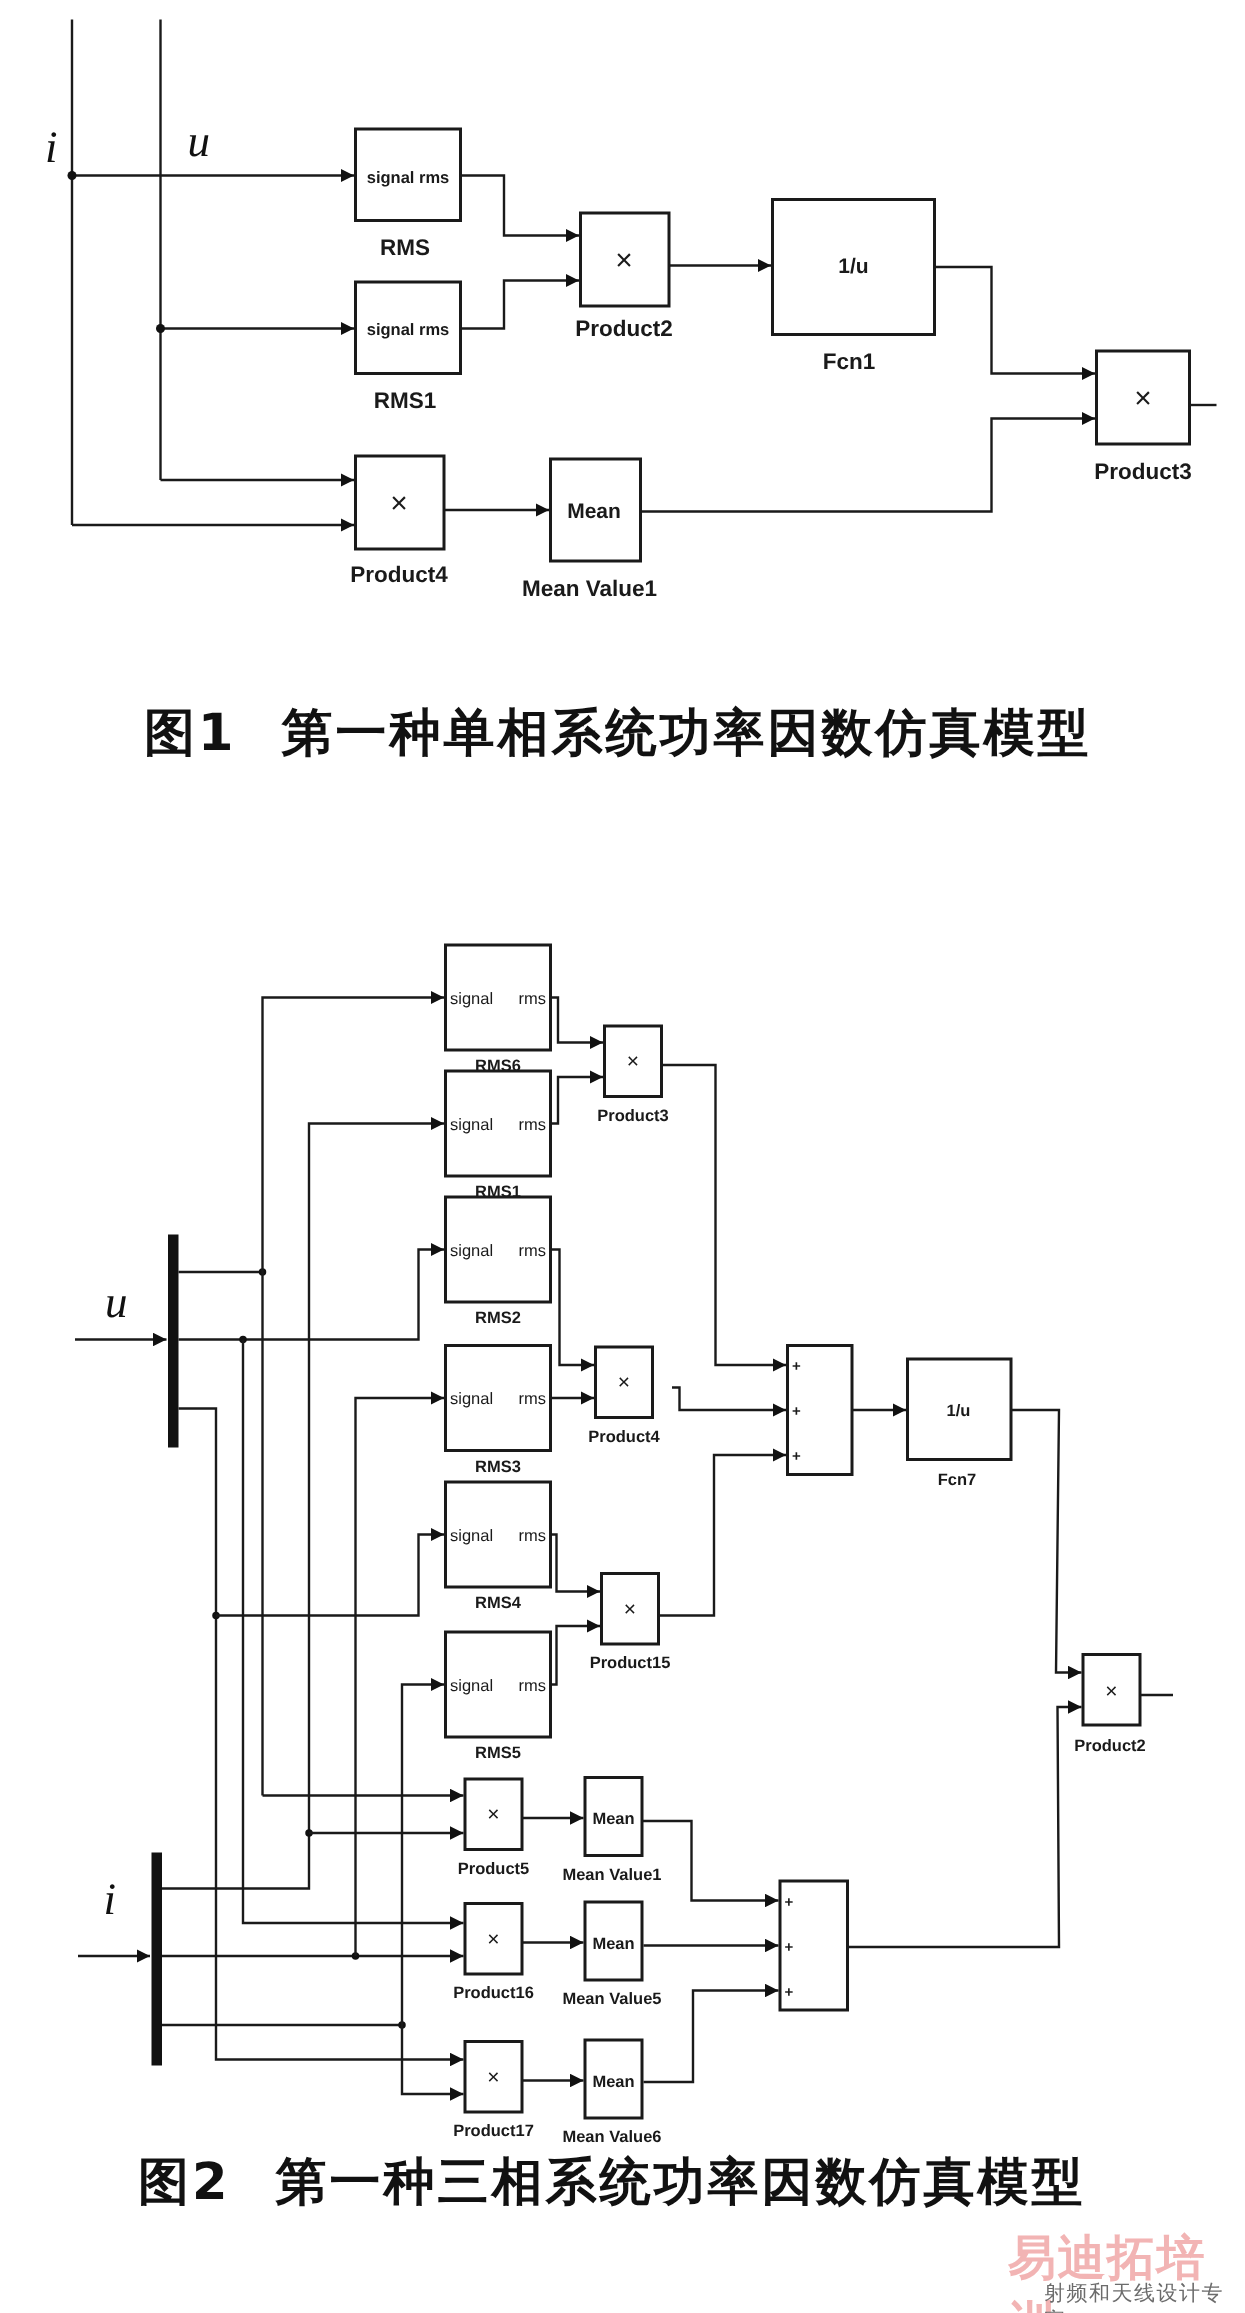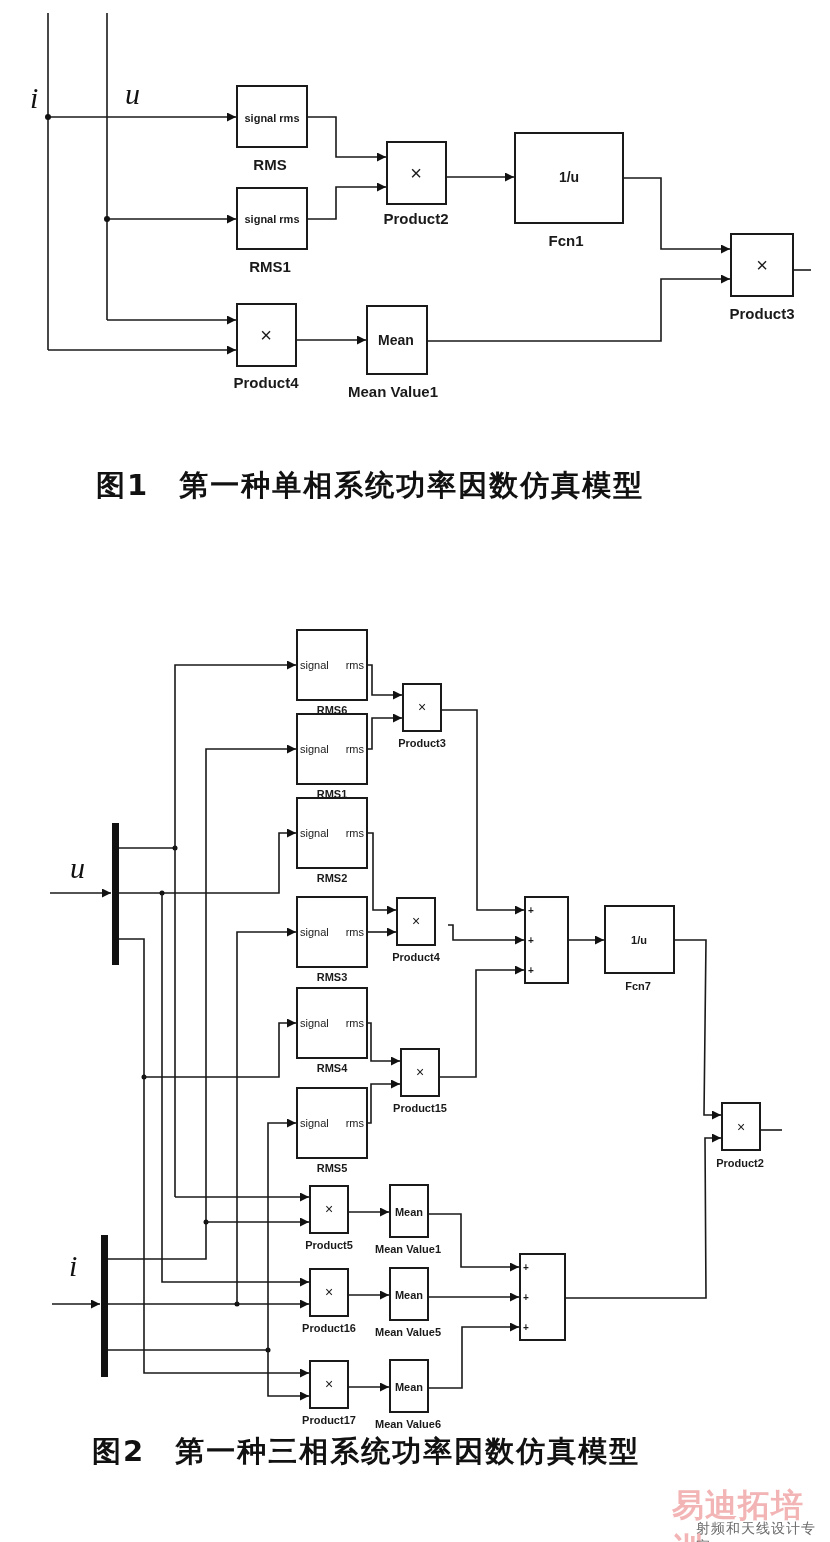--- a/index.html
+++ b/index.html
@@ -8,21 +8,21 @@
   .wire { stroke: #1a1a1a; stroke-width: 1.6; fill: none; }
   .blk { fill: #ffffff; stroke: #1a1a1a; stroke-width: 2; }
   .bus { fill: #111111; }
   .arrow { fill: #111111; }
   .dot { fill: #111111; }
   .lbl { font-family: "Liberation Sans", sans-serif; fill: #1a1a1a; }
   .sig { font-family: "Liberation Sans", sans-serif; fill: #1a1a1a; font-size: 11px; }
   .big { font-family: "Liberation Serif", serif; font-style: italic; fill: #111; font-size: 30px; }
   .caption {
     position: absolute; font-family: "DejaVu Sans", sans-serif; font-weight: bold;
-    color: #111; font-size: 29px; letter-spacing: 2px; white-space: nowrap;
+    color: #111; font-size: 34px; letter-spacing: 2px; white-space: nowrap;
   }
   .caption .fignum { margin-right: 30px; }
   .wm1 { position: absolute; left: 672px; top: 1484px; font-family: "DejaVu Sans", sans-serif;
          font-size: 32px; font-weight: bold; color: #f0a7a7; opacity: 0.85; letter-spacing: 1px; }
   .wm2 { position: absolute; left: 696px; top: 1520px; font-family: "DejaVu Sans", sans-serif;
          font-size: 14px; color: #6c6c6c; letter-spacing: 1px; }
 </style>
 </head>
 <body>
 

